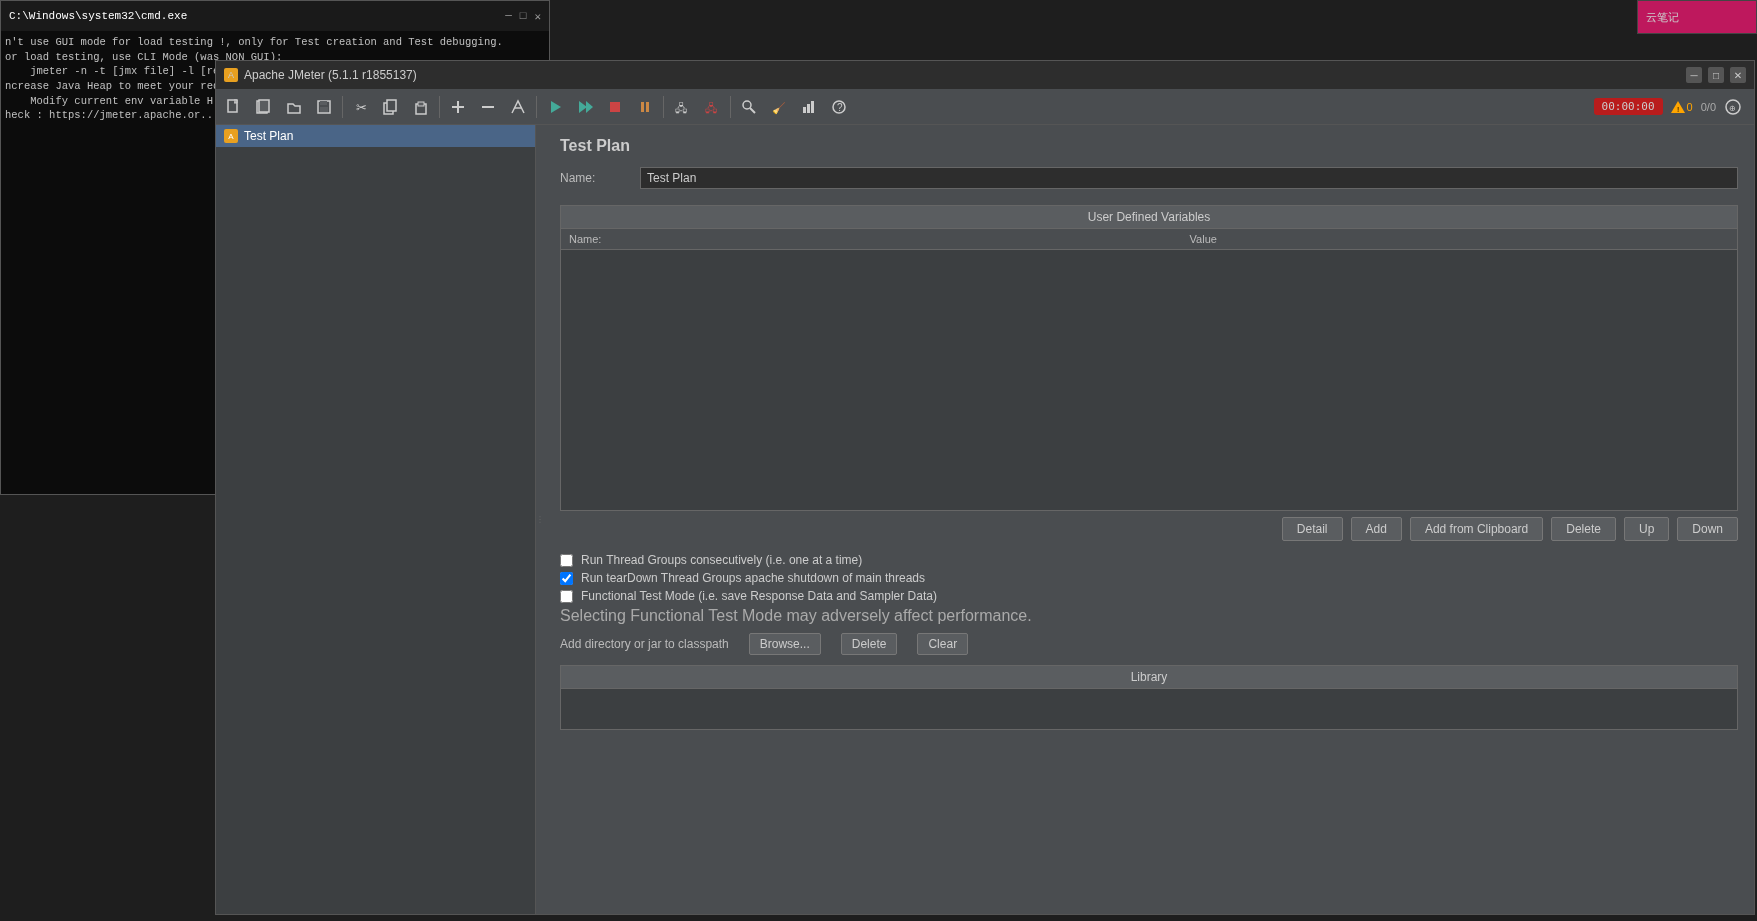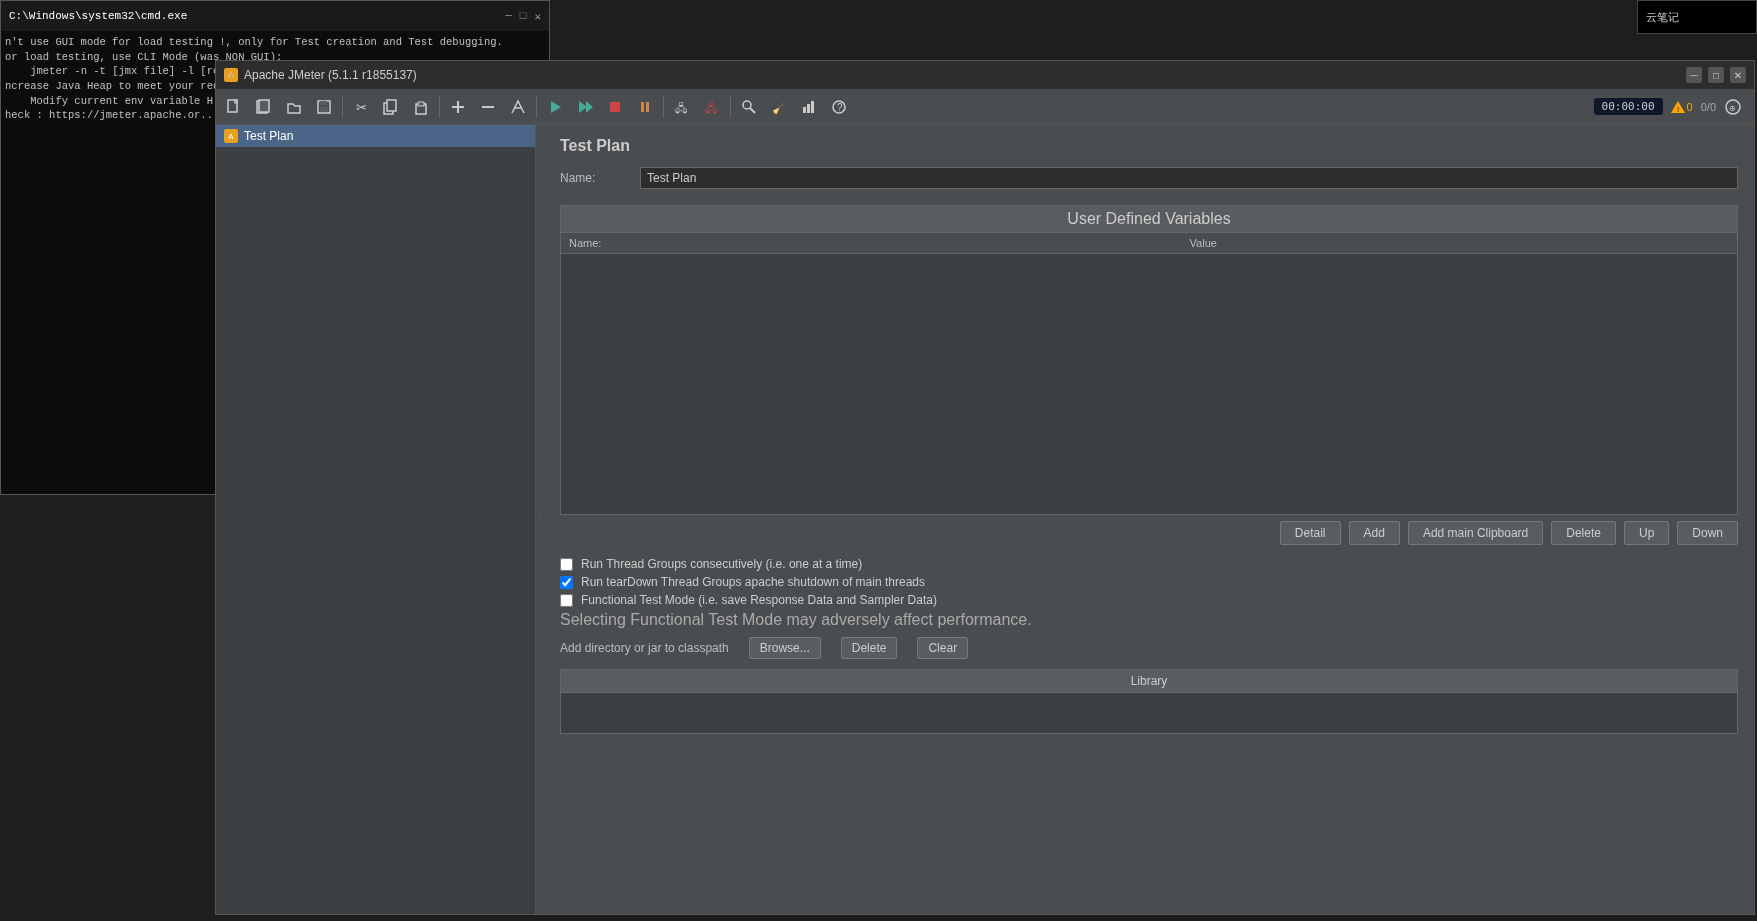--- a/index.html
+++ b/index.html
@@ -38,21 +38,21 @@
       height: calc(100% - 22px);
       overflow: hidden;
     }
 
     
     .note-app {
       position: absolute;
       top: 0; right: 0;
       width: 120px;
       height: 30px;
-      background: #000000;
+      background: #be185d;
       border: 1px solid #444;
       display: flex;
       align-items: center;
       padding: 16px 8px;
       font-size: 11px;
       color: #ccc;
       z-index: 1;
     }
 
     
@@ -136,21 +136,21 @@
     .toolbar-right {
       margin-left: auto;
       display: flex;
       align-items: center;
       gap: 8px;
       padding-right: 8px;
       color: #aaa;
       font-size: 11px;
     }
     .timer-display {
-      background: #0f172a;
+      background: #b91c1c;
       padding: 2px 8px;
       border-radius: 3px;
       font-family: monospace;
       color: #ccc;
     }
 
     
     .main-content {
       display: flex;
       flex: 1;
@@ -238,21 +238,21 @@
     }
 
     
     .variables-section {
       margin-top: 10px;
       border: 1px solid #666;
     }
     .variables-header {
       background: #5a5d60;
       padding: 4px 8px;
-      font-size: 16px;
+      font-size: 12px;
       color: #ccc;
       text-align: center;
       border-bottom: 1px solid #666;
     }
     .variables-table {
       width: 100%;
       border-collapse: collapse;
     }
     .variables-table th {
       background: #4a4d50;
@@ -581,21 +581,21 @@
               <th>Value</th>
             </tr>
           </thead>
         </table>
         <div class="empty-table-area"></div>
       </div>
 
       <div class="action-buttons">
         <button class="action-btn">Detail</button>
         <button class="action-btn">Add</button>
-        <button class="action-btn">Add main Clipboard</button>
+        <button class="action-btn">Add from Clipboard</button>
         <button class="action-btn">Delete</button>
         <button class="action-btn">Up</button>
         <button class="action-btn">Down</button>
       </div>
 
       <div style="margin-top: 6px;">
         <div class="checkbox-row">
           <input type="checkbox" id="chk1" style="">
           <label for="chk1">Run Thread Groups consecutively (i.e. one at a time)</label>
         </div>

